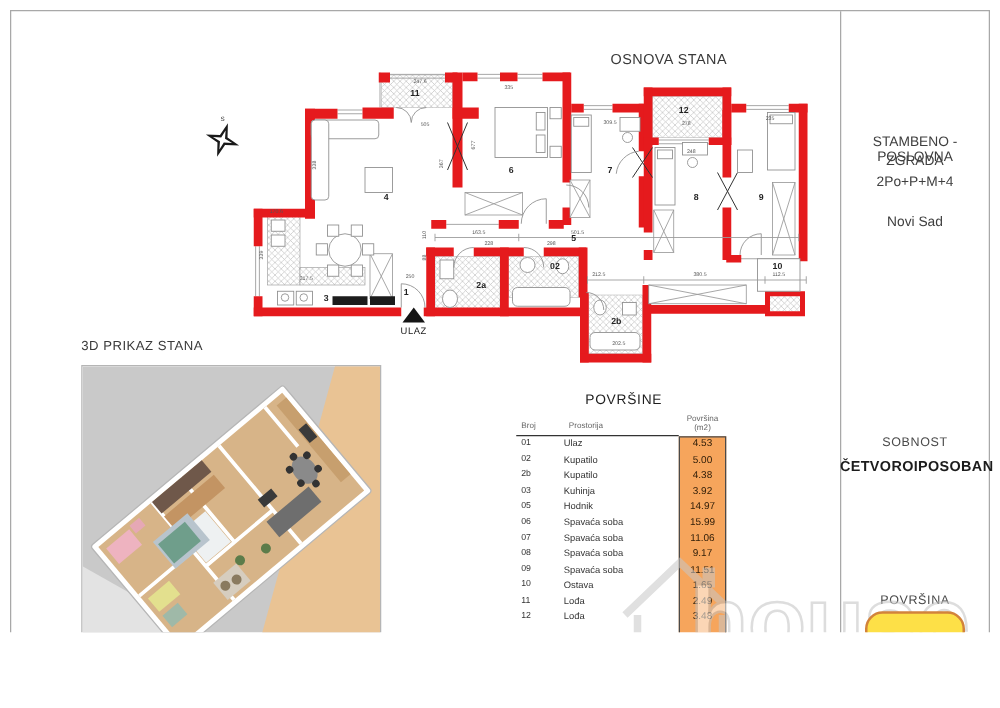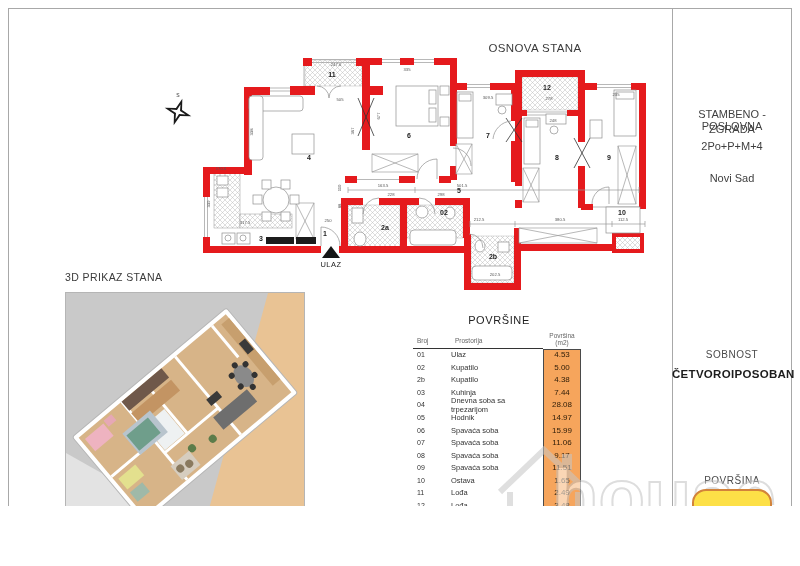--- a/index.html
+++ b/index.html
@@ -366,26 +366,21 @@
           <span class="c-val">5.00</span>
         </div>
         <div class="trow">
           <span class="c-broj">2b</span>
           <span class="c-name">Kupatilo</span>
           <span class="c-val">4.38</span>
         </div>
         <div class="trow">
           <span class="c-broj">03</span>
           <span class="c-name">Kuhinja</span>
-          <span class="c-val">7.44</span>
-        </div>
-        <div class="trow">
-          <span class="c-broj">04</span>
-          <span class="c-name">Dnevna soba sa trpezarijom</span>
-          <span class="c-val">28.08</span>
+          <span class="c-val">3.92</span>
         </div>
         <div class="trow">
           <span class="c-broj">05</span>
           <span class="c-name">Hodnik</span>
           <span class="c-val">14.97</span>
         </div>
         <div class="trow">
           <span class="c-broj">06</span>
           <span class="c-name">Spavaća soba</span>
           <span class="c-val">15.99</span>

